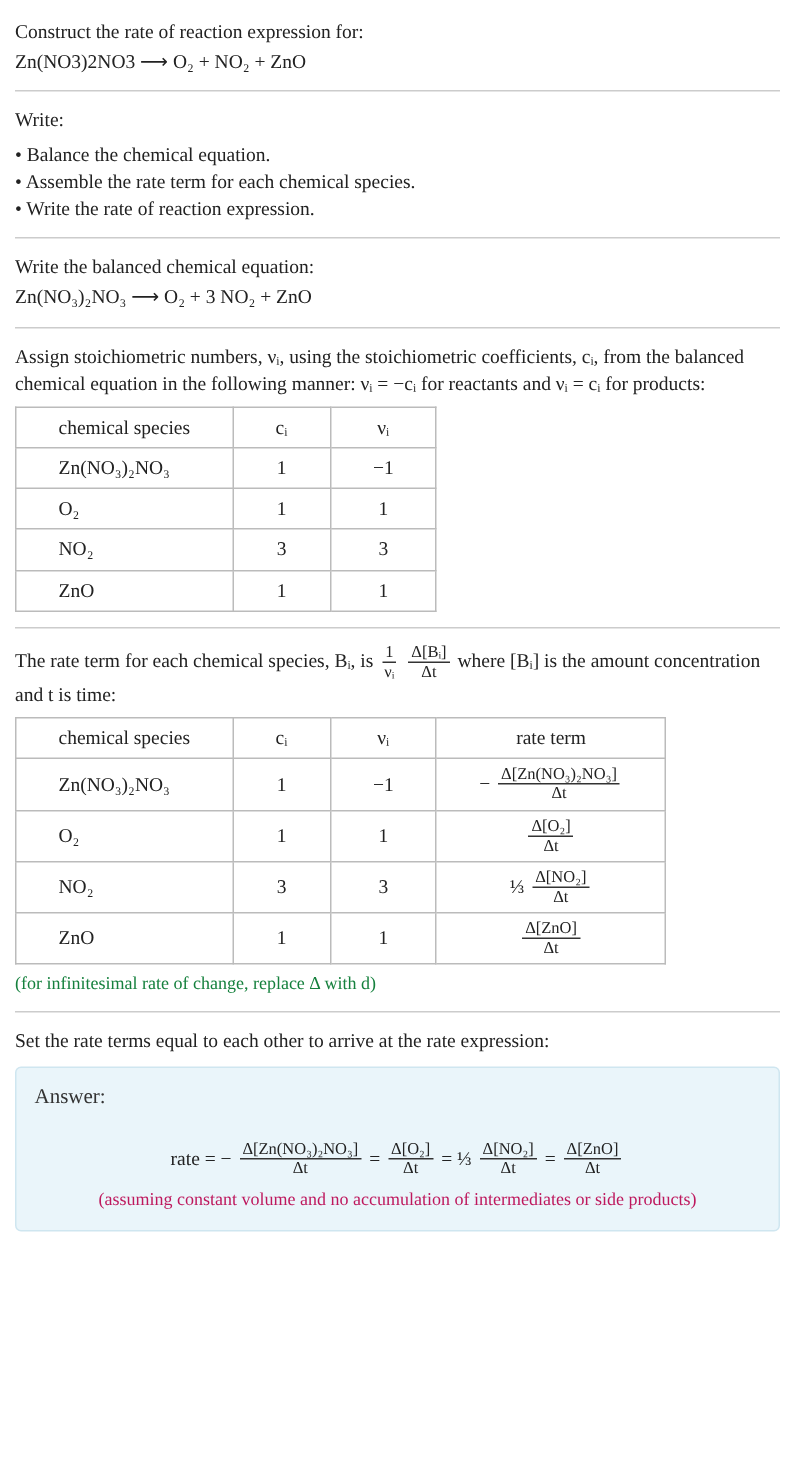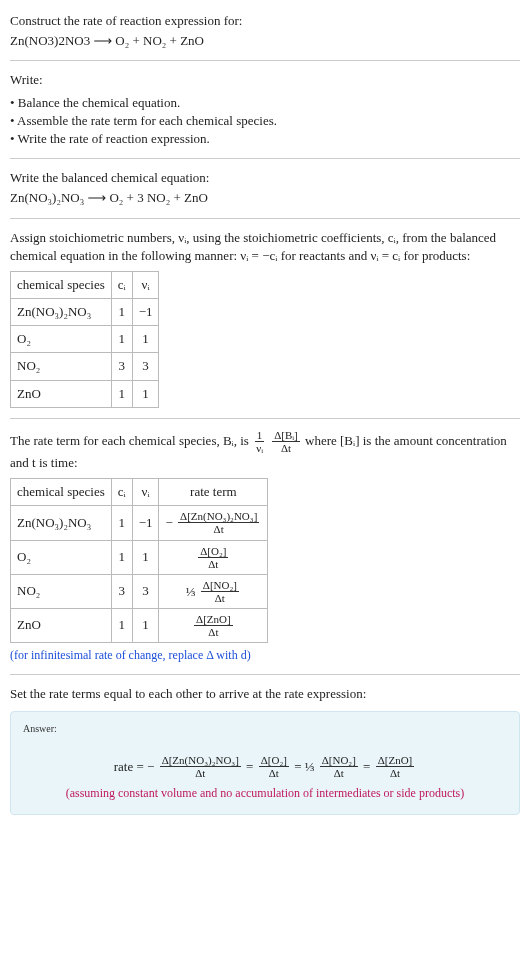--- a/index.html
+++ b/index.html
@@ -33,42 +33,42 @@
     content: "• ";
   }
   table.stoich {
     border-collapse: collapse;
     margin-top: 6px;
     font-family: Georgia, serif;
     font-size: 13px;
   }
   table.stoich th, table.stoich td {
     border: 1px solid #bbb;
-    padding: 4px 6px;
+    padding: 4px 28px;
     text-align: center;
   }
   table.stoich th {
     background: #fff;
     font-weight: normal;
   }
   table.stoich td.left { text-align: left; padding-right: 18px;}
   .note {
     font-size: 12px;
-    color: #1d4ed8;
+    color: #15803d;
     margin-top: 4px;
   }
   .answer-box {
     background: #eaf5fa;
     border: 1px solid #cfe6f0;
     border-radius: 4px;
     padding: 10px 12px 12px 12px;
     margin-top: 8px;
   }
   .answer-box .label {
-    font-size: 10px;
+    font-size: 14px;
     color: #333;
     margin-bottom: 6px;
   }
   .answer-box .rate-line {
     text-align: center;
     font-size: 13px;
     margin: 18px 0 6px 0;
   }
   .answer-box .assume {
     text-align: center;

